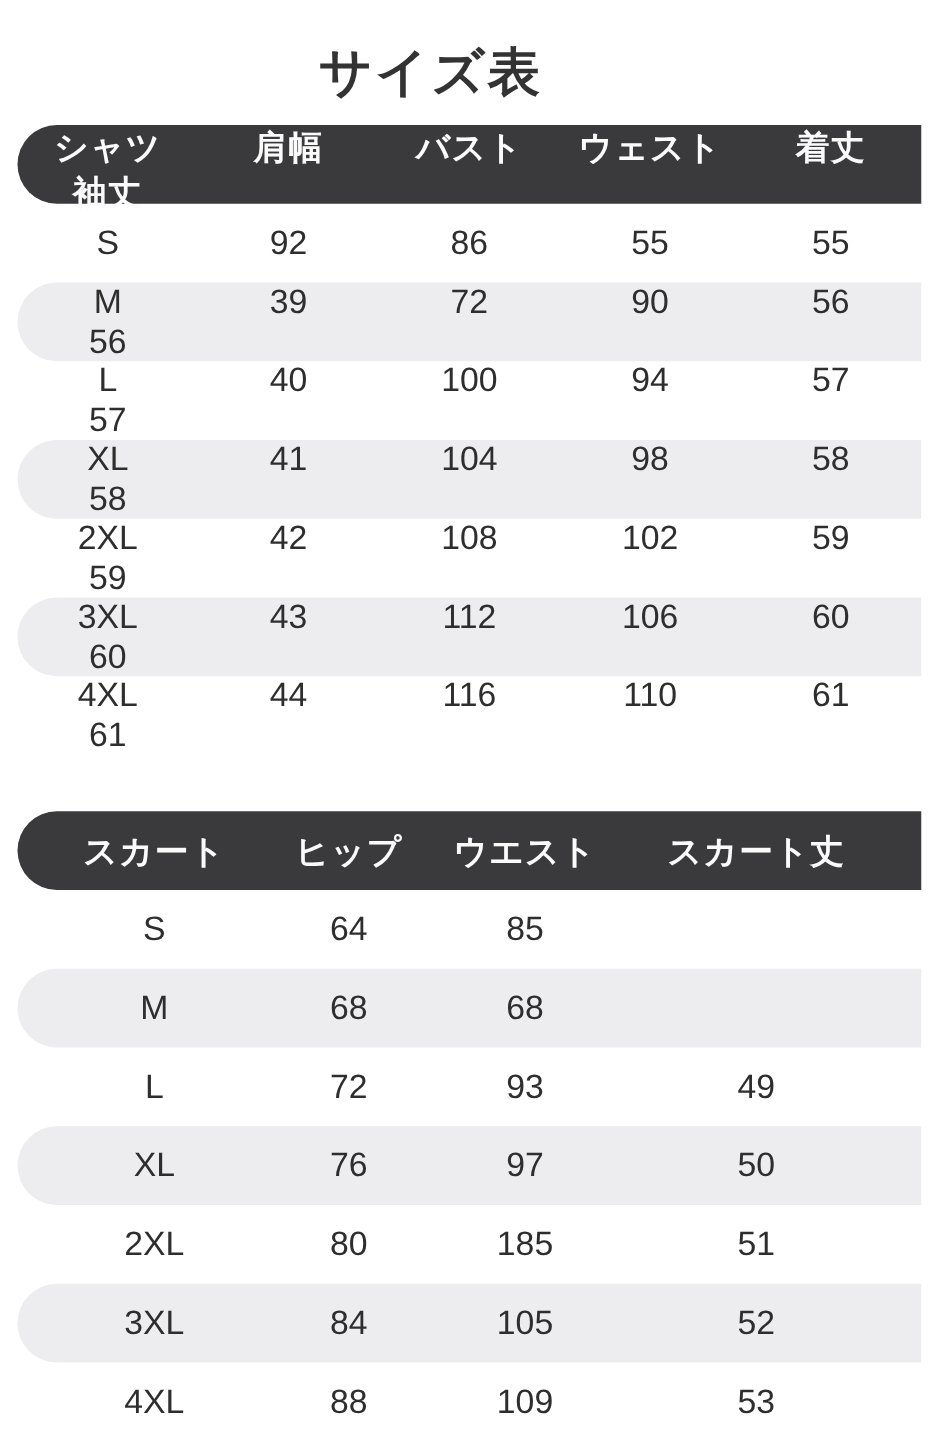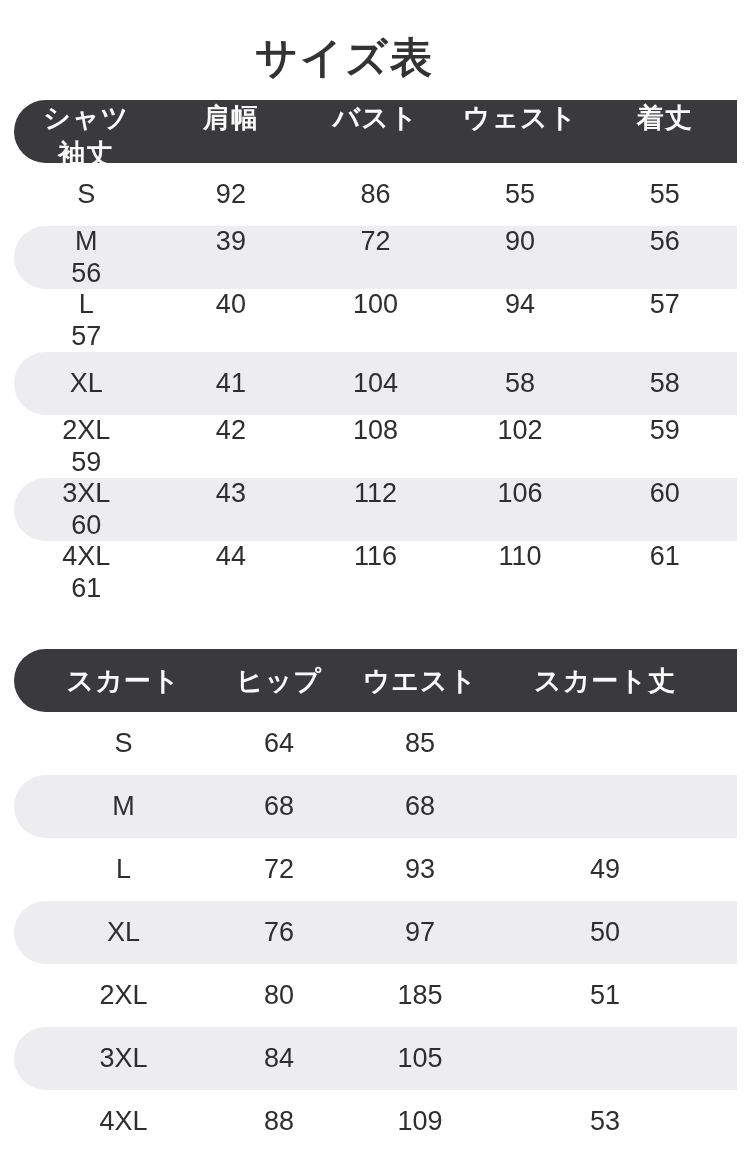--- a/index.html
+++ b/index.html
@@ -97,20 +97,21 @@
         <div class="cell">40</div>
         <div class="cell">100</div>
         <div class="cell">94</div>
         <div class="cell">57</div>
         <div class="cell">57</div>
       </div>
       <div class="row stripe">
         <div class="cell">XL</div>
         <div class="cell">41</div>
         <div class="cell">104</div>
+        <div class="cell">98</div>
         <div class="cell">58</div>
         <div class="cell">58</div>
       </div>
       <div class="row plain">
         <div class="cell">2XL</div>
         <div class="cell">42</div>
         <div class="cell">108</div>
         <div class="cell">102</div>
         <div class="cell">59</div>
         <div class="cell">59</div>
@@ -164,20 +165,21 @@
       <div class="row plain">
         <div class="cell">2XL</div>
         <div class="cell">80</div>
         <div class="cell">185</div>
         <div class="cell">51</div>
       </div>
       <div class="row stripe">
         <div class="cell">3XL</div>
         <div class="cell">84</div>
         <div class="cell">105</div>
+        <div class="cell">52</div>
       </div>
       <div class="row plain">
         <div class="cell">4XL</div>
         <div class="cell">88</div>
         <div class="cell">109</div>
         <div class="cell">53</div>
       </div>
     </div>
 </div>
 

